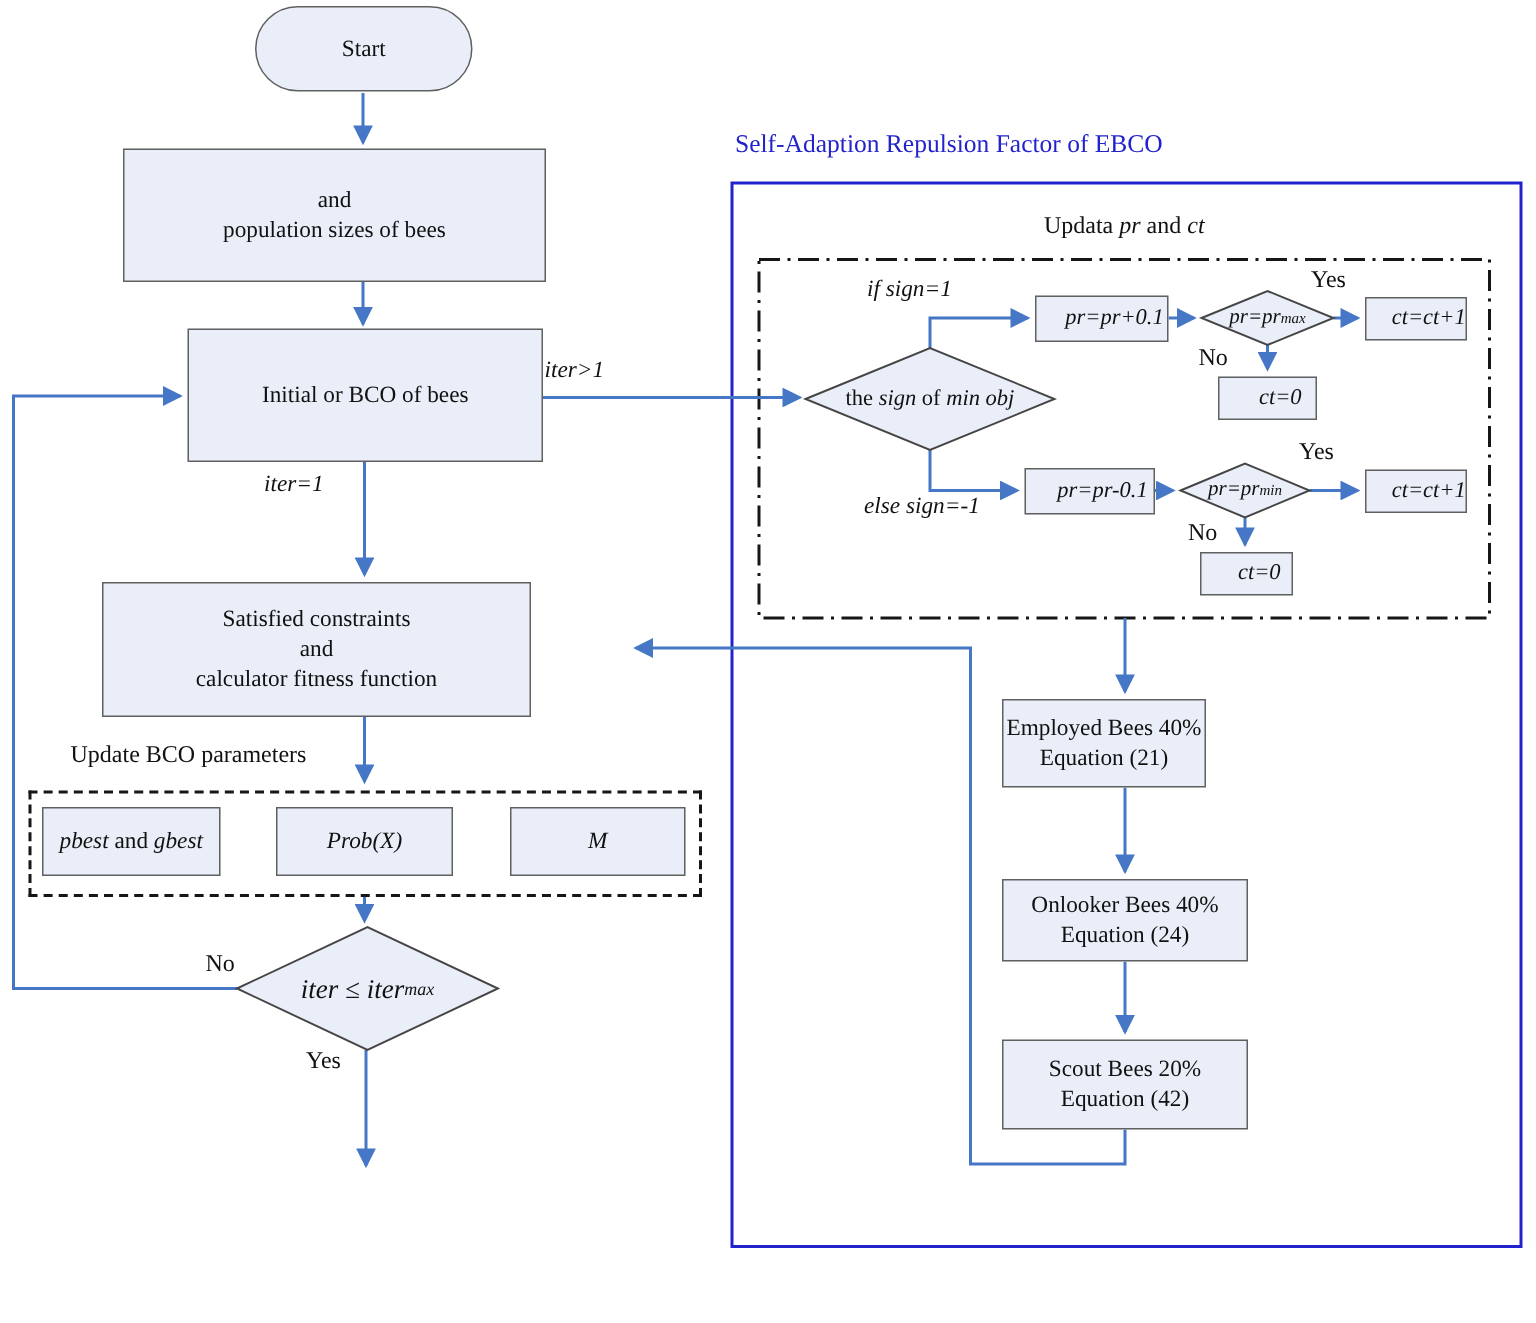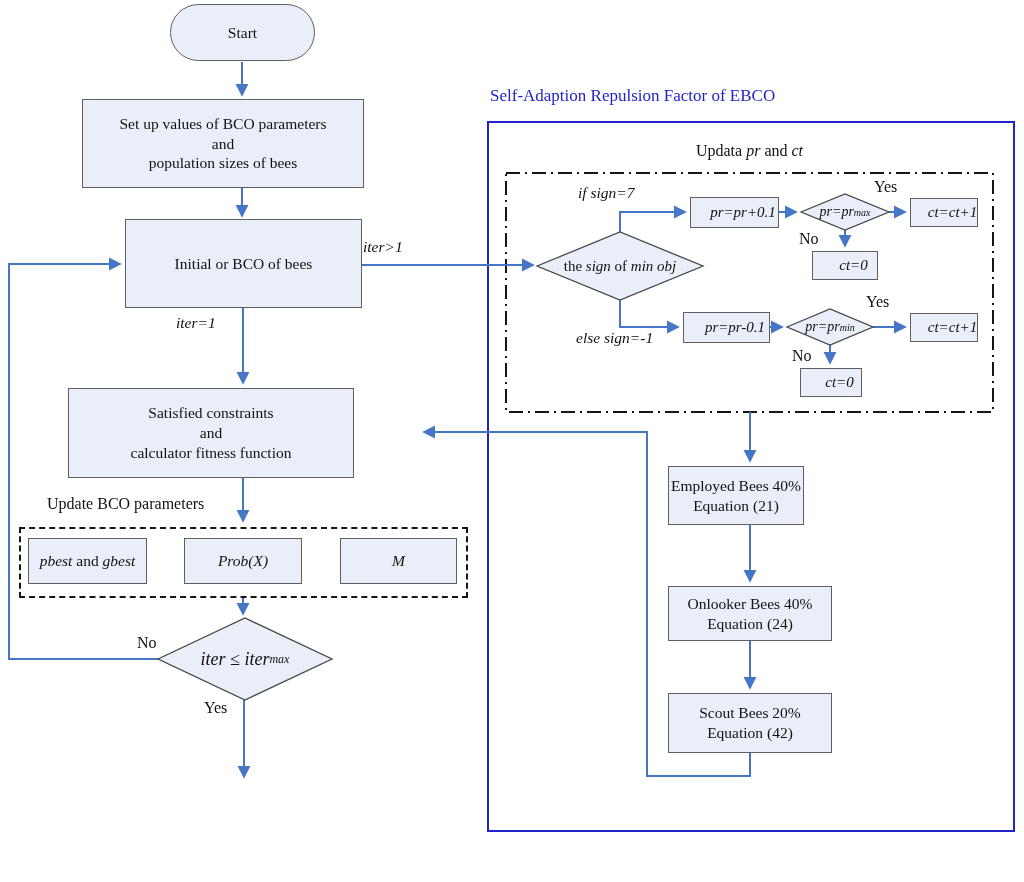--- a/index.html
+++ b/index.html
@@ -85,21 +85,20 @@
       <polygon points="801,212 845,194 889,212 845,230"></polygon>
       <polygon points="787,327 830,309 873,327 830,345"></polygon>
     </g>
   </svg>
 
   <div class="node oval" style="left:170px;top:4px;width:145px;height:57px">
     <span>Start</span>
   </div>
 
   <div class="node" style="left:82px;top:99px;width:282px;height:89px">
-    <span>Set up values of BCO parameters</span>
     <span>and</span>
     <span>population sizes of bees</span>
   </div>
 
   <div class="node" style="left:125px;top:219px;width:237px;height:89px">
     <span>Initial or BCO of bees</span>
   </div>
 
   <div class="lbl it" style="left:363px;top:238px">iter&gt;1</div>
   <div class="lbl it" style="left:176px;top:314px">iter=1</div>
@@ -142,21 +141,21 @@
   <div class="updata-lbl">
     <span>Updata </span><span class="it">pr</span><span> and </span><span class="it">ct</span>
   </div>
 
   <div class="diamond-text" style="left:537px;top:232px;width:166px;height:68px;font-size:15px">
     <span>
       <span>the </span><span class="it">sign</span><span> of </span><span class="it">min obj</span>
     </span>
   </div>
 
-  <div class="lbl it" style="left:578px;top:184px">if sign=7</div>
+  <div class="lbl it" style="left:578px;top:184px">if sign=1</div>
   <div class="lbl it" style="left:576px;top:329px">else sign=-1</div>
 
   <div class="node it small-node" style="left:690px;top:197px;width:89px;height:31px">
     <span>pr=pr+0.1</span>
   </div>
 
   <div class="diamond-text it" style="left:801px;top:194px;width:88px;height:36px;font-size:14px">
     <span>pr=pr</span>
       <span class="sub">max</span>
   </div>

